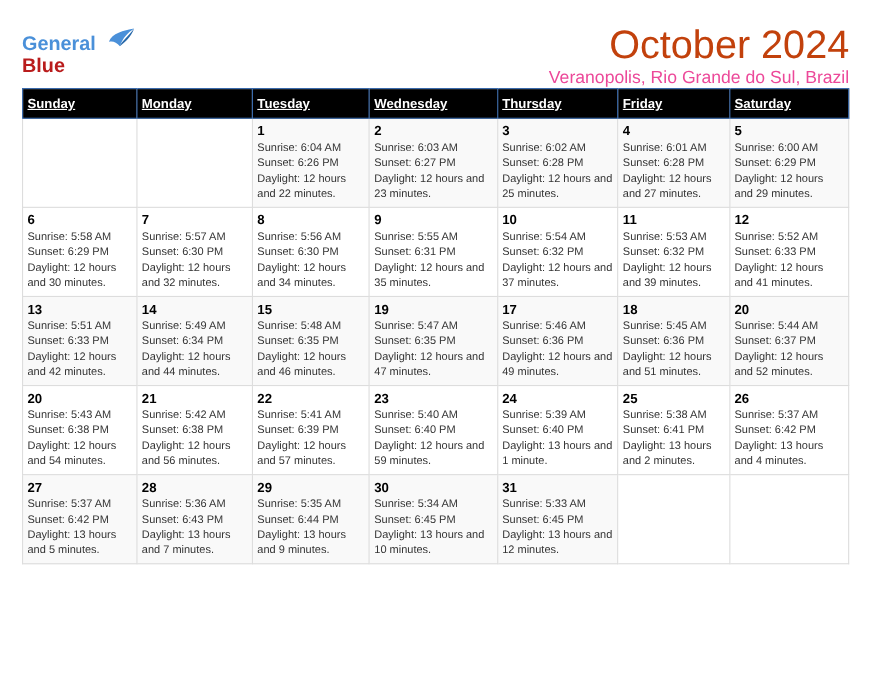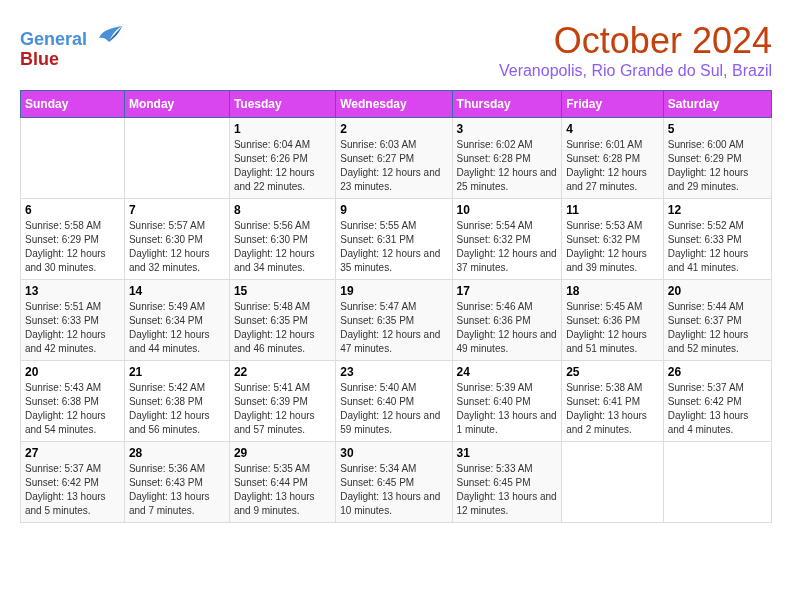--- a/index.html
+++ b/index.html
@@ -7,21 +7,20 @@
       font-family: Arial, sans-serif;
       background: #fff;
       width: 792px;
       min-height: 612px;
       padding: 20px;
     }
     .header {
       display: flex;
       justify-content: space-between;
       align-items: flex-start;
-      margin-bottom: 10px;
     }
     .logo {
       display: flex;
       align-items: center;
     }
     .logo-text {
       font-size: 18px;
       font-weight: bold;
       color: #333;
       line-height: 1.1;
@@ -37,30 +36,31 @@
     .title-block {
       text-align: right;
     }
     .month-title {
       font-size: 36px;
       font-weight: normal;
       color: #c2410c;
     }
     .location-title {
       font-size: 16px;
-      color: #8b5cf6;
+      color: #ec4899;
     }
     table {
       width: 100%;
       border-collapse: collapse;
       font-size: 11px;
     }
     thead tr {
-      background: #d946ef;
+      background: #000000;
       color: #fff;
+      text-decoration: underline;
     }
     thead th {
       padding: 6px 4px;
       text-align: left;
       font-size: 12px;
       font-weight: bold;
       border: 1px solid #3a6aab;
     }
     tbody tr {
       border-bottom: 1px solid #ccc;

